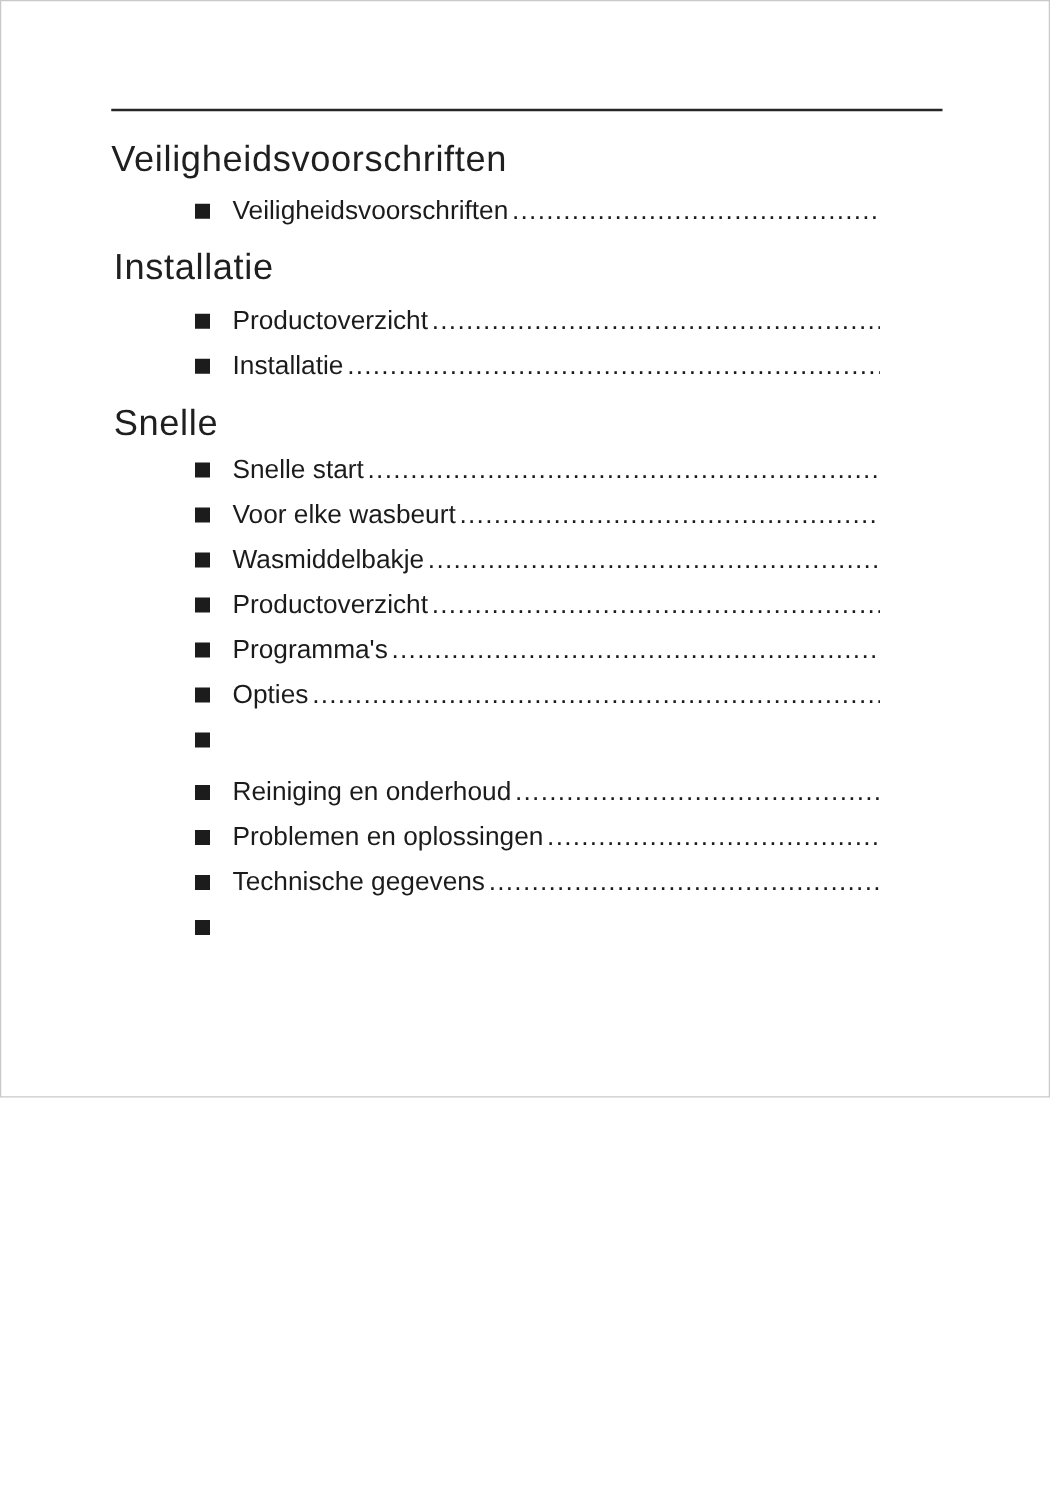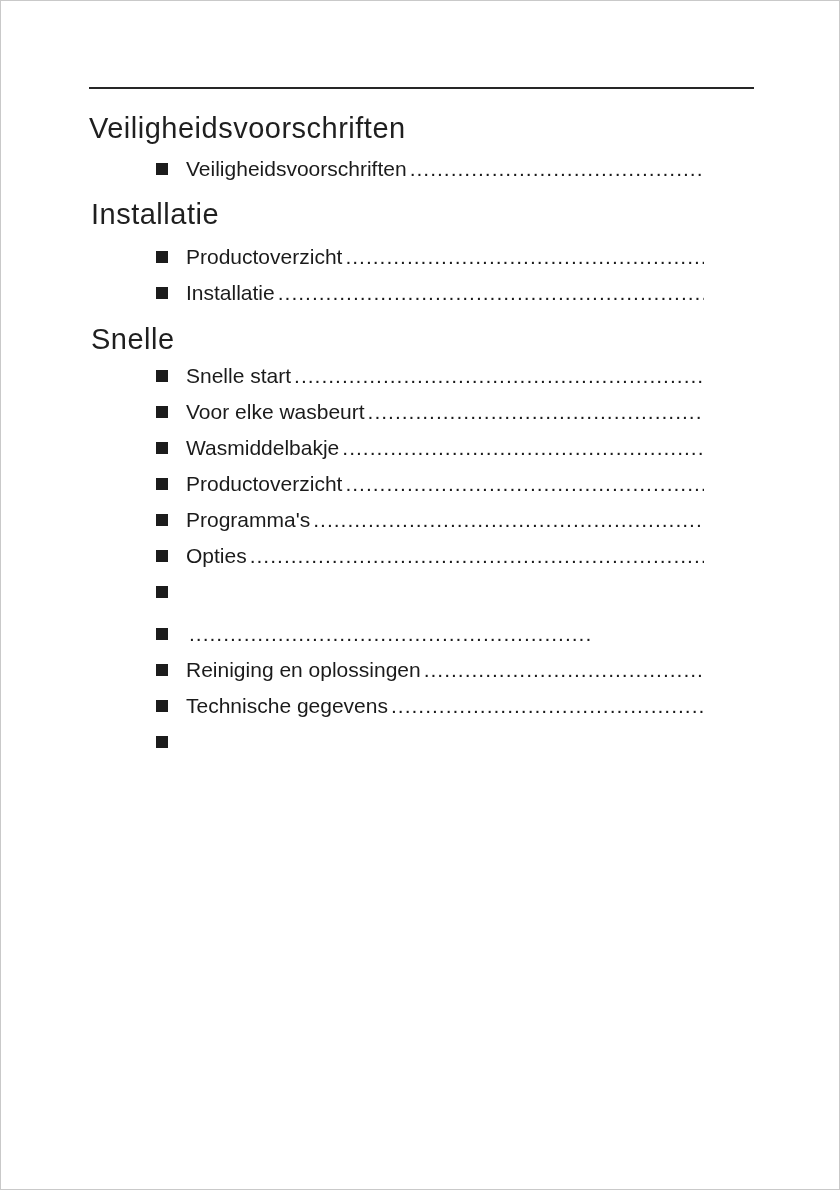--- a/index.html
+++ b/index.html
@@ -6,21 +6,21 @@
   html, body { background: #ffffff; }
   body {
     width: 840px;
     height: 1190px;
     font-family: "Liberation Sans", sans-serif;
     color: #1e1e1e;
   }
   .page {
     position: relative;
     width: 840px;
-    height: 1190px;
+    height: 878px;
     background: #ffffff;
     border: 1px solid #c9c9c9;
     padding: 86px 88px 0 88px;
     overflow: hidden;
   }
   .top-rule {
     border: none;
     border-top: 2px solid #262626;
     width: 665px;
     margin: 0;
@@ -145,25 +145,26 @@
         <span class="entry-label"></span>
         <span class="dot-leader"></span>
       </li>
     </ul>
   </section>
 
   <section class="s4">
     <ul class="toc-list">
       <li class="toc-row">
         <span class="bullet"></span>
+        <span class="entry-label">Reiniging en onderhoud</span>
         <span class="dot-leader">...........................................................</span>
       </li>
       <li class="toc-row">
         <span class="bullet"></span>
-        <span class="entry-label">Reiniging en oplossingen</span>
+        <span class="entry-label">Problemen en oplossingen</span>
         <span class="dot-leader">.......................................................</span>
       </li>
       <li class="toc-row">
         <span class="bullet"></span>
         <span class="entry-label">Technische gegevens</span>
         <span class="dot-leader">..............................................................</span>
       </li>
       <li class="toc-row">
         <span class="bullet"></span>
         <span class="entry-label"></span>

